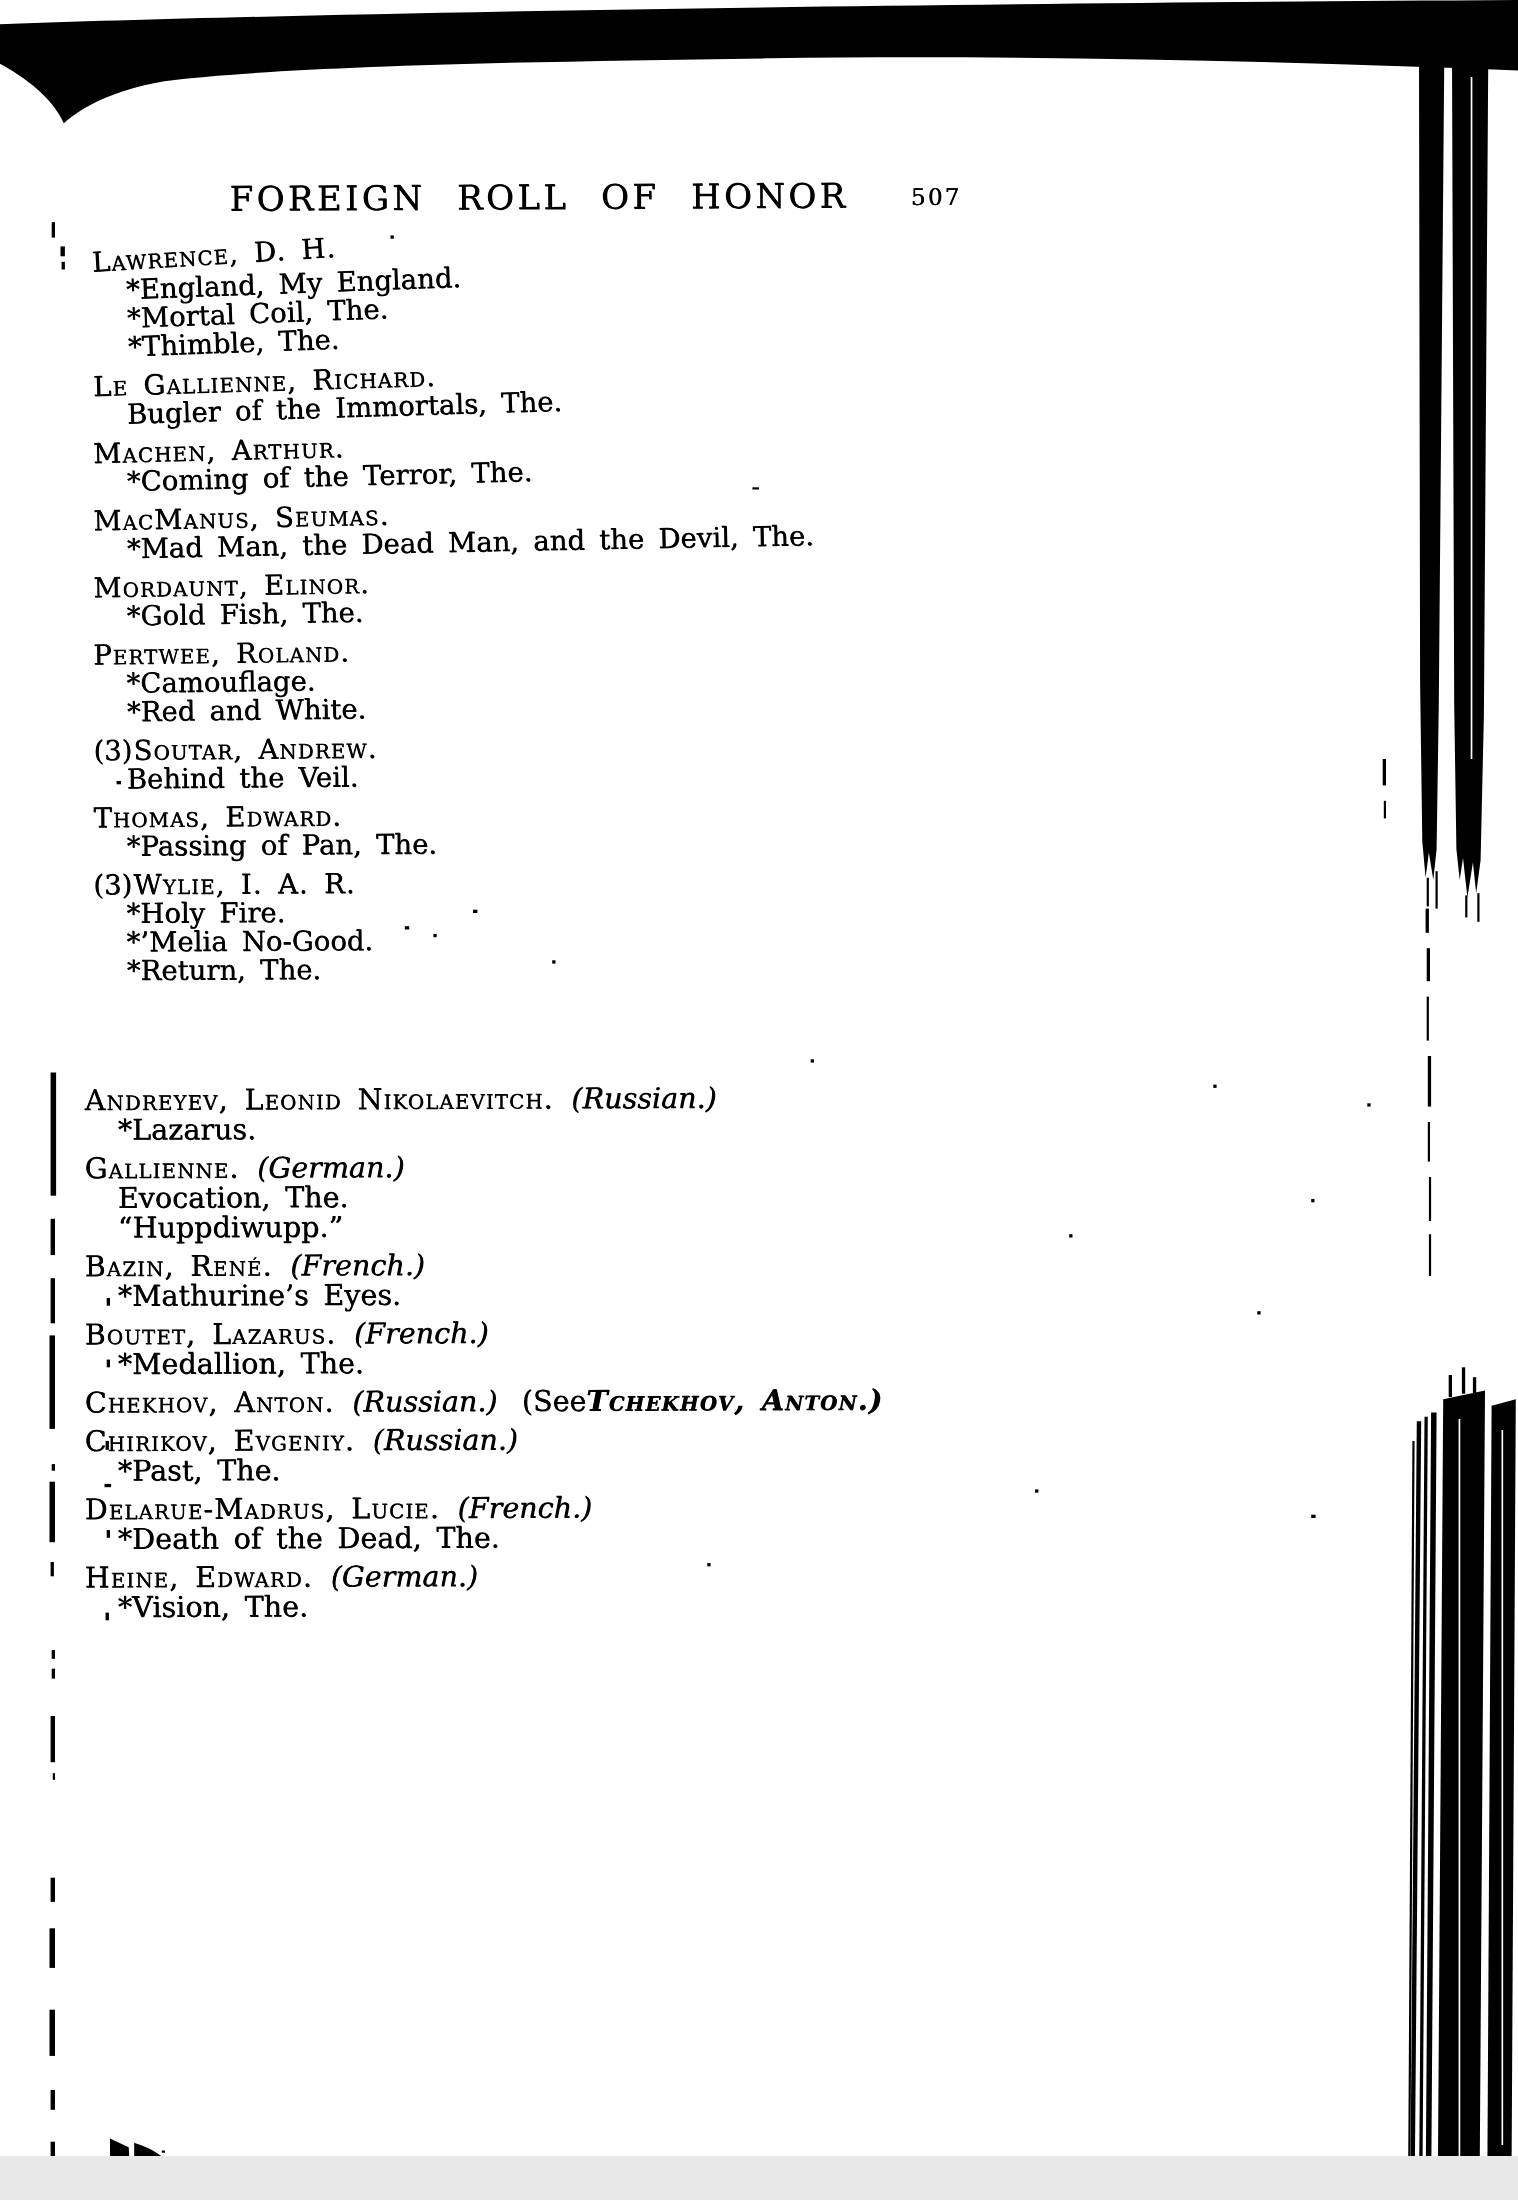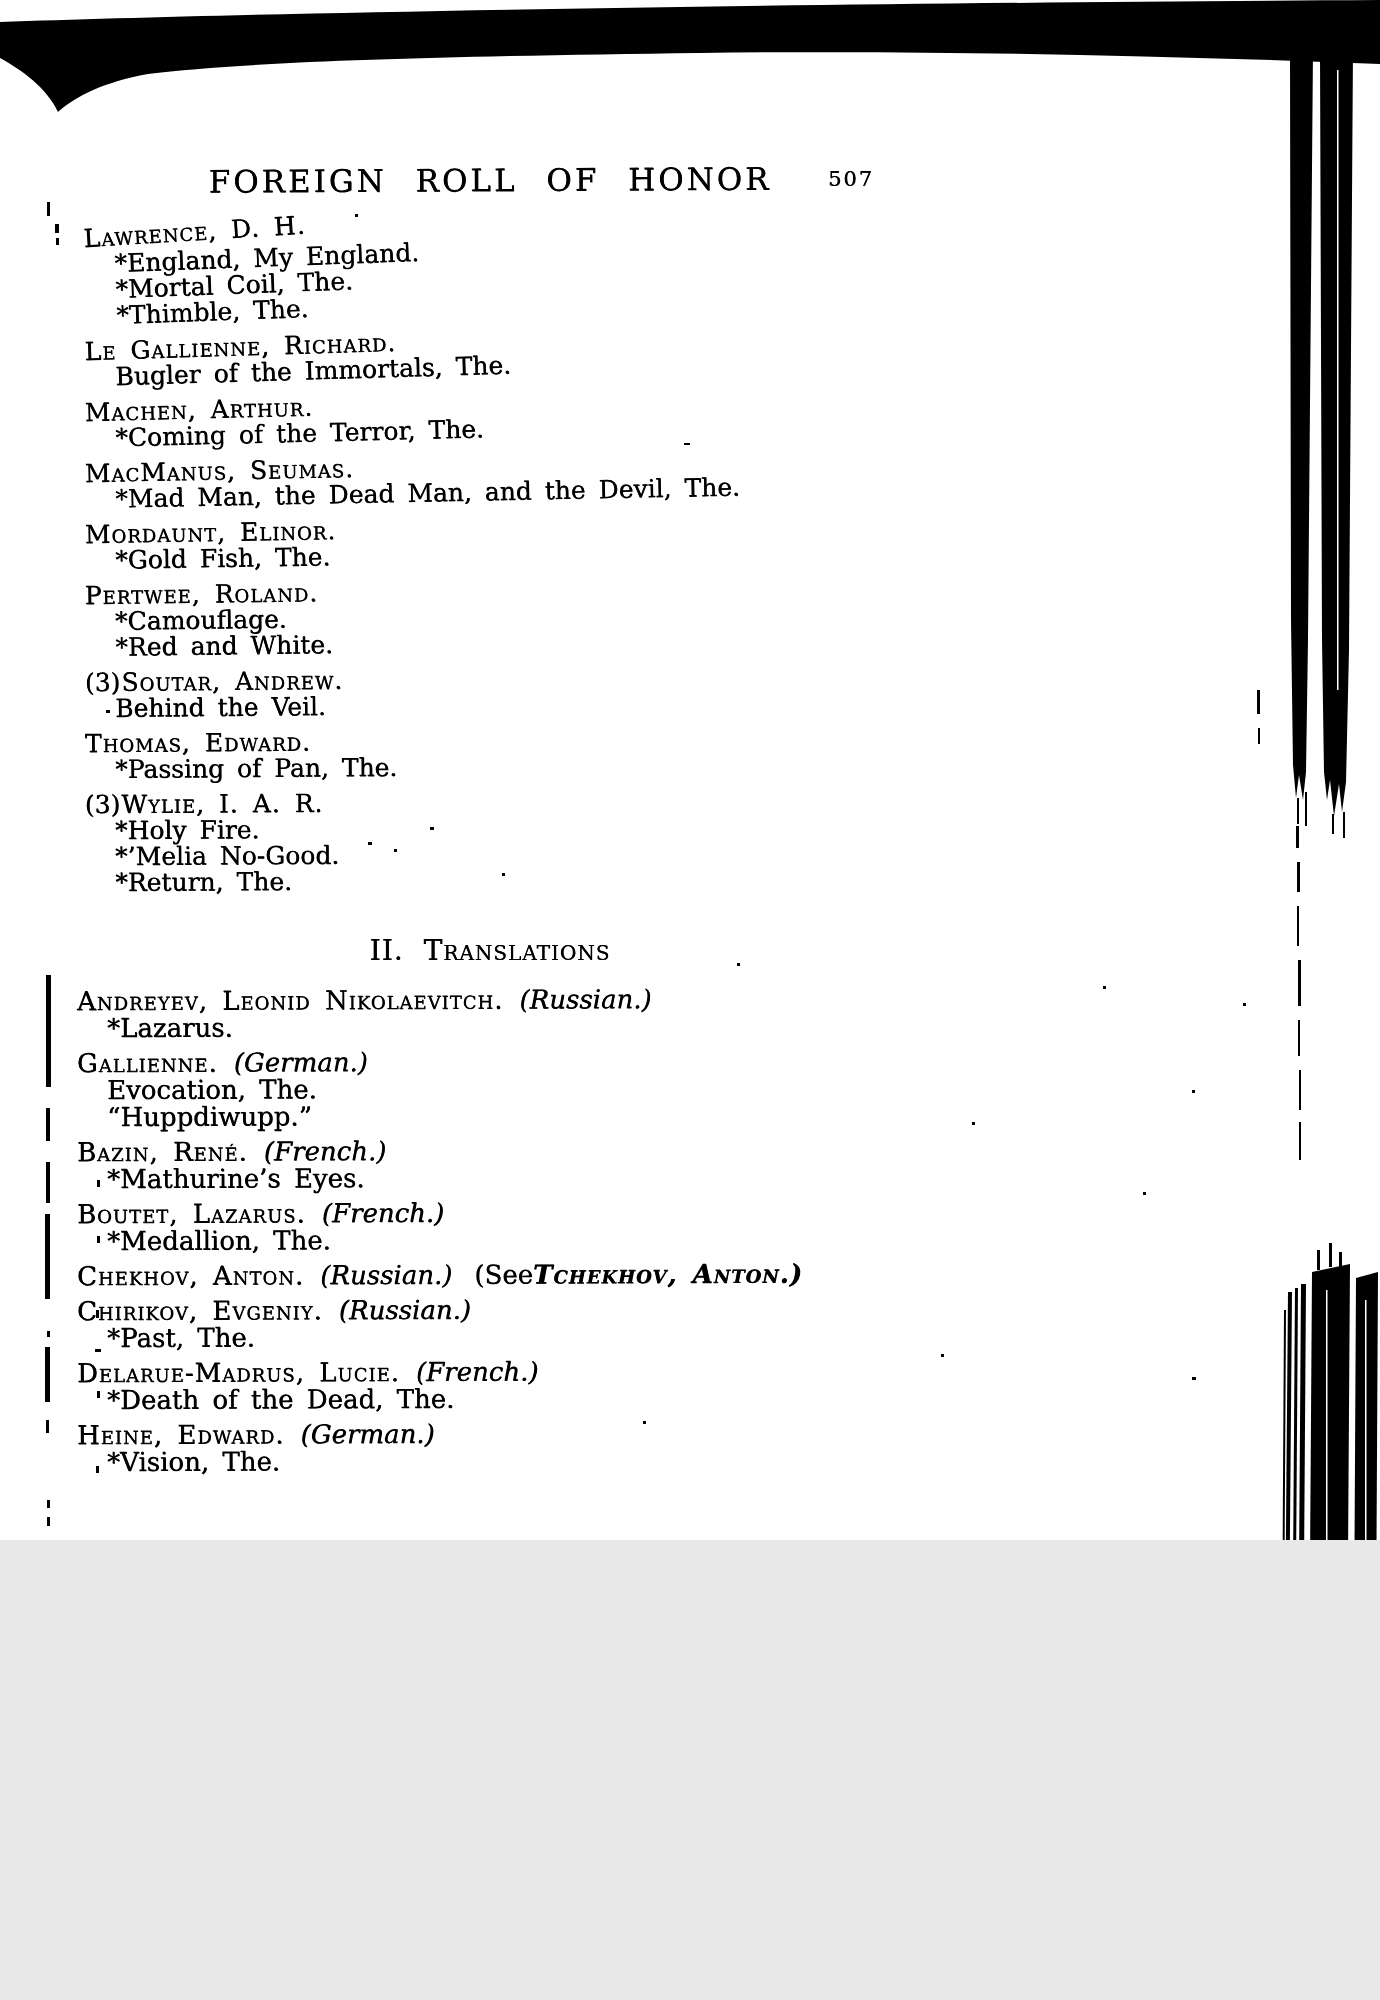--- a/index.html
+++ b/index.html
@@ -1,17 +1,17 @@
 <!DOCTYPE html>
 <html><head>
 <meta charset="utf-8">
 <style>
   html,body{margin:0;padding:0;background:#e8e8e8;}
   .page{
-    position:relative;width:1380px;height:1540px;background:#ffffff;overflow:hidden;
+    position:relative;width:1380px;height:1960px;background:#ffffff;overflow:hidden;
     font-family:"DejaVu Serif","Liberation Serif",serif;color:#000;
   }
   .inked{text-shadow:0.4px 0.4px 0 #000;}
   .header-title{
     position:absolute;top:162px;left:100px;width:780px;text-align:center;
     font-size:31px;letter-spacing:3px;word-spacing:16px;white-space:nowrap;
     transform:rotate(-0.3deg);
   }
   .page-number{
     position:absolute;top:167px;left:828px;font-size:21px;letter-spacing:2px;
@@ -89,21 +89,20 @@
     </div>
 
     <div class="entry" style="transform:rotate(-0.3deg)">
       <div class="nameline"><span class="prefix">(3)</span><span class="name">Wylie, I. A. R.</span></div>
       <div class="title">*Holy Fire.</div>
       <div class="title">*’Melia No-Good.</div>
       <div class="title">*Return, The.</div>
     </div>
   </div>
 
-  <div class="trans-heading"><span>II.</span> <span class="name">Translations</span></div>
 
   <div class="trans">
 
     <div class="entry">
       <div class="nameline"><span class="name">Andreyev, Leonid Nikolaevitch.</span><span class="lang">(Russian.)</span></div>
       <div class="title">*Lazarus.</div>
     </div>
 
     <div class="entry">
       <div class="nameline"><span class="name">Gallienne.</span><span class="lang">(German.)</span></div>

